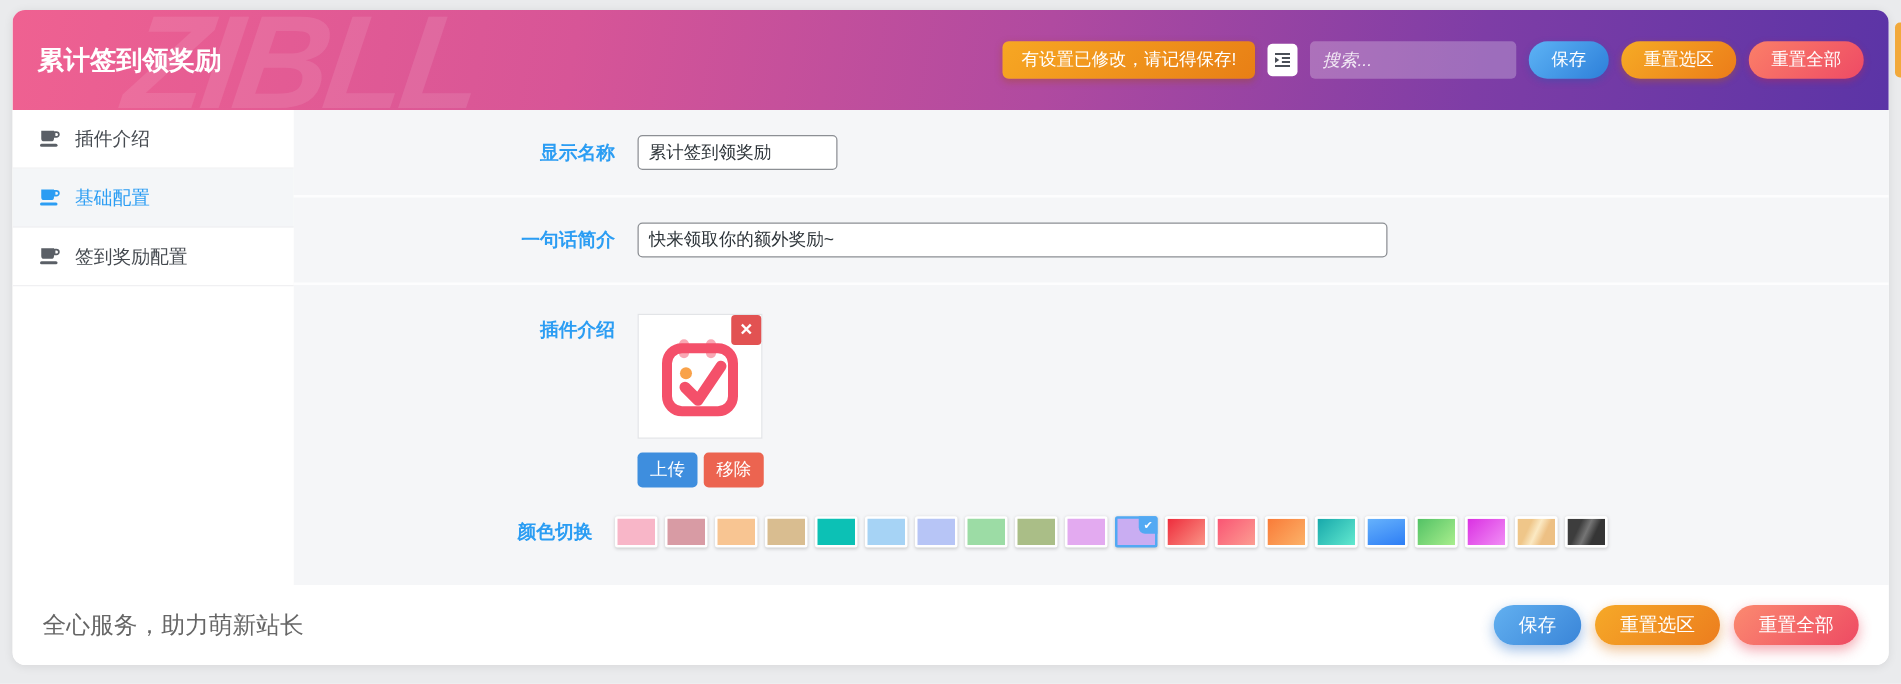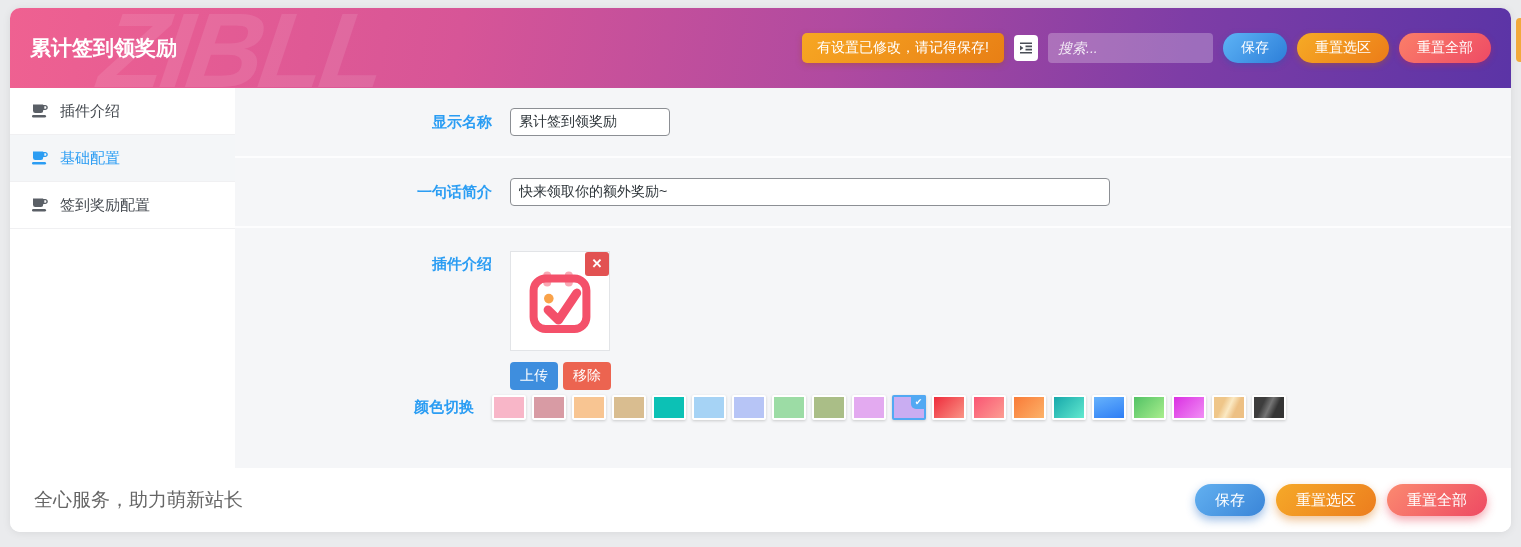--- a/index.html
+++ b/index.html
@@ -84,21 +84,21 @@
     background:#e25252; color:#fff; font-size:13px; font-weight:bold;
     border-radius:3px; cursor:pointer; line-height:24px; text-align:center;
   }
   .url-line { margin-top:11px; display:flex; align-items:center; gap:5px; }
   .sq-btn {
     height:28px; padding:0 10px; border:none; border-radius:4px; color:#fff;
     font-size:14px; cursor:pointer;
   }
   .btn-upload { background:#3e8ede; }
   .btn-remove { background:#ec6450; }
-  .color-row { margin-top:5px; display:flex; align-items:center; }
+  .color-row { margin-top:23px; display:flex; align-items:center; }
   .swatches { display:flex; align-items:center; }
   .swatch {
     width:34px; height:25px; border:2px solid #fff; border-radius:2px;
     box-shadow:0 1px 3px rgba(0,0,0,.18); margin-right:6px; cursor:pointer; position:relative;
   }
   .swatch.selected { border-color:#52a9f3; }
   .swatch.selected::after {
     content:"✔"; position:absolute; top:-2px; right:-2px; width:15px; height:14px;
     background:#52a9f3; color:#fff; font-size:9px; line-height:14px; text-align:center;
     border-radius:0 2px 0 5px;

